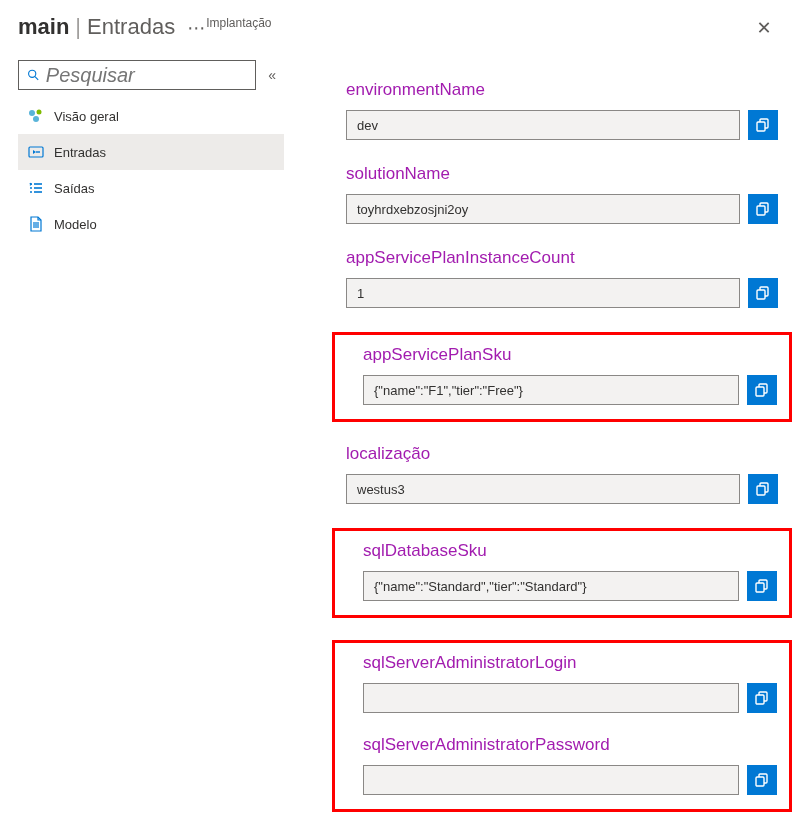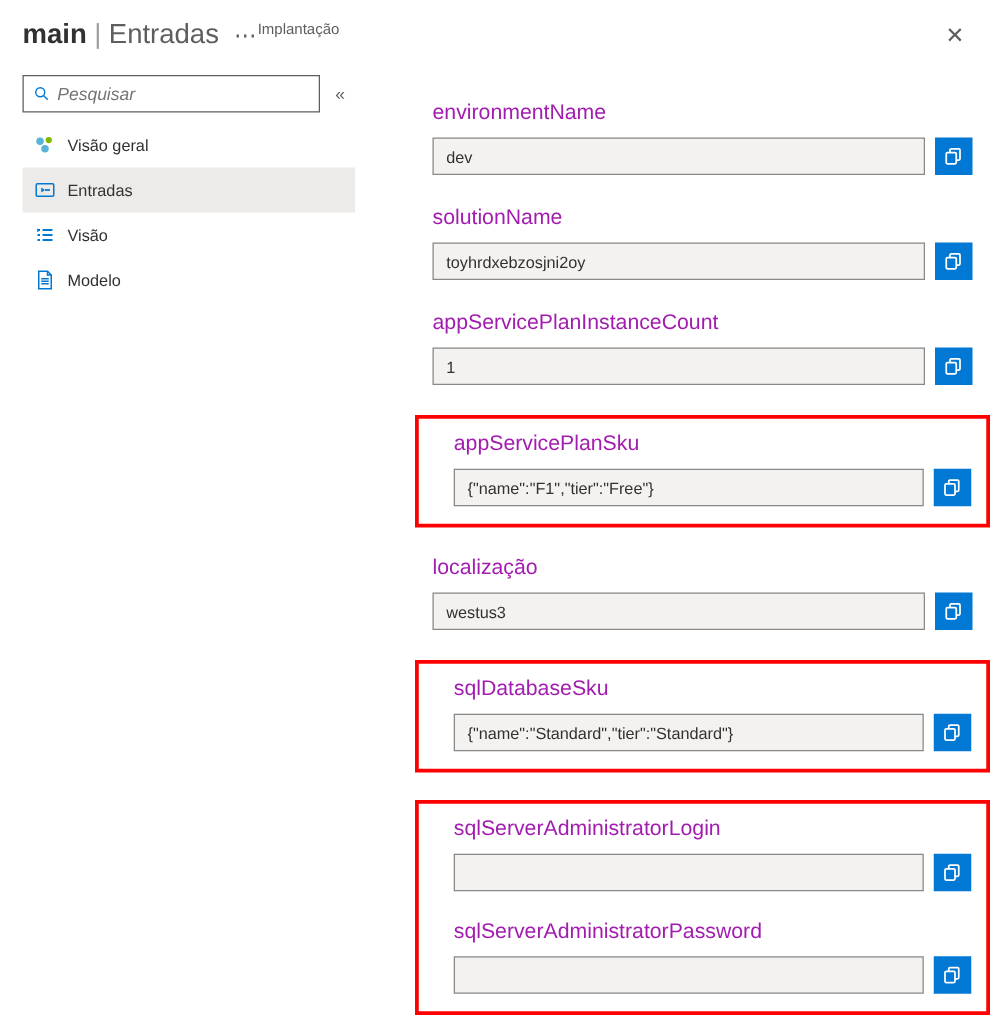--- a/index.html
+++ b/index.html
@@ -74,21 +74,21 @@
       display: flex;
       align-items: center;
       border: 1px solid #605e5c;
       height: 30px;
       padding: 0 8px;
       gap: 6px;
     }
     .search-box input {
       border: none;
       outline: none;
-      font-size: 14px;
+      font-size: 20px;
       font-style: italic;
       color: #605e5c;
       width: 100%;
       background: transparent;
     }
     .search-icon { width: 14px; height: 14px; }
     .collapse-chevron {
       font-size: 14px;
       color: #605e5c;
       cursor: pointer;
@@ -252,21 +252,21 @@
     <div class="nav-item active">
       <svg class="nav-icon" viewBox="0 0 16 16">
           <use href="#i-inputs"></use>
         </svg>
       <span>Entradas</span>
     </div>
     <div class="nav-item">
       <svg class="nav-icon" viewBox="0 0 16 16">
           <use href="#i-outputs"></use>
         </svg>
-      <span>Visão</span>
+      <span>Saídas</span>
     </div>
     <div class="nav-item">
       <svg class="nav-icon" viewBox="0 0 16 16">
           <use href="#i-template"></use>
         </svg>
       <span>Modelo</span>
     </div>
   </div>
 
   <div class="main">

